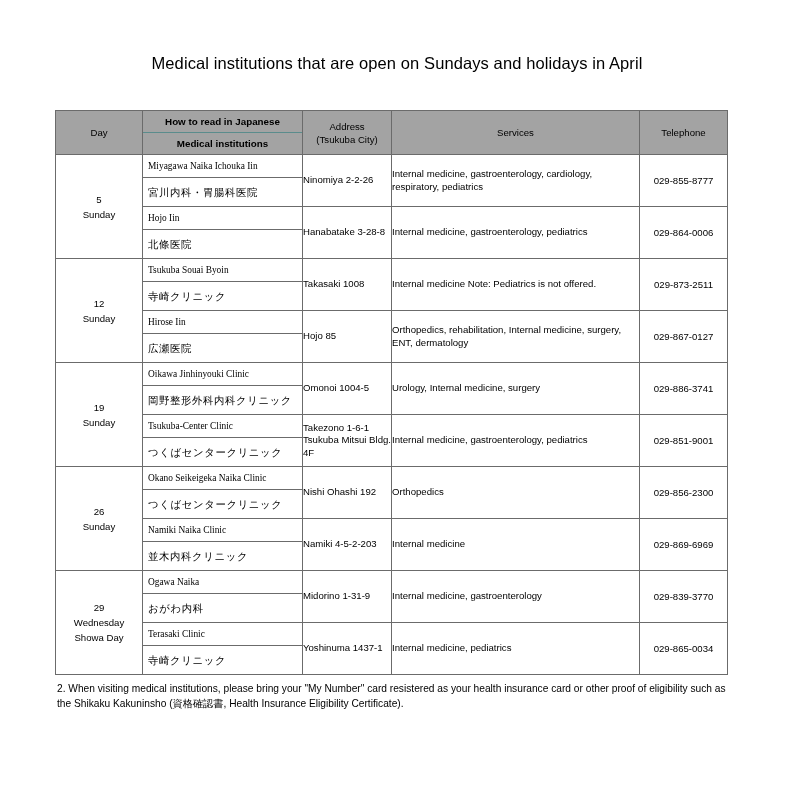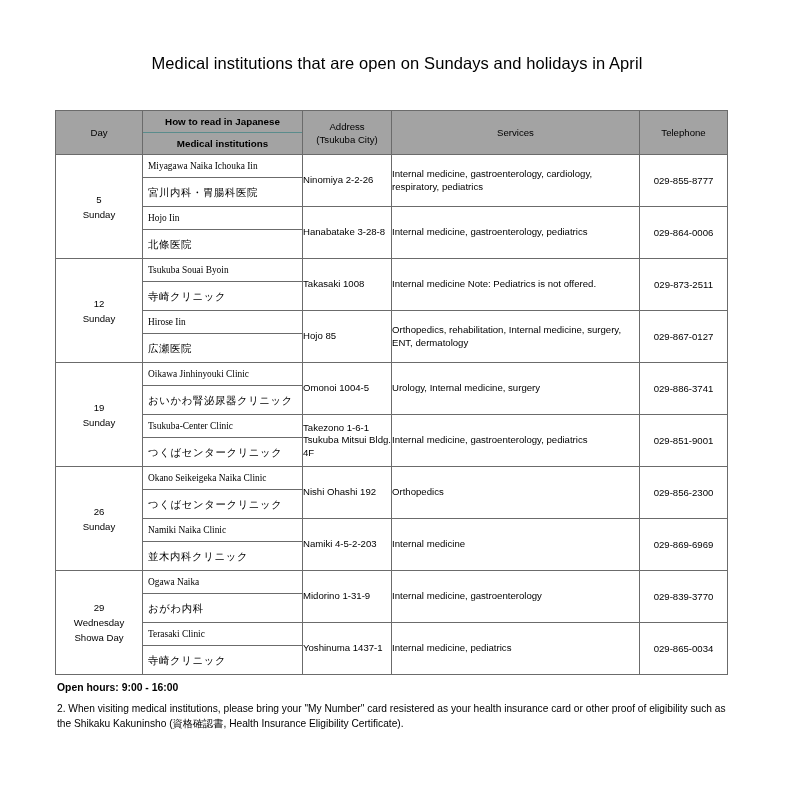--- a/index.html
+++ b/index.html
@@ -233,21 +233,21 @@
             <td class="serv">Orthopedics, rehabilitation, Internal medicine, surgery, ENT, dermatology</td>
             <td class="tel">029-867-0127</td>
           </tr>
           <tr>
             <td class="day" rowspan="2">
               <div>19</div>
               <div>Sunday</div>
             </td>
             <td class="namecell">
               <div class="en">Oikawa Jinhinyouki Clinic</div>
-              <div class="jp">おいかわ腎泌尿器クリニック</div>
+              <div class="jp">岡野整形外科内科クリニック</div>
             </td>
             <td class="addr">Omonoi 1004-5</td>
             <td class="serv">Urology, Internal medicine, surgery</td>
             <td class="tel">029-886-3741</td>
           </tr>
           <tr>
             <td class="namecell">
               <div class="en">Tsukuba-Center Clinic</div>
               <div class="jp">つくばセンタークリニック</div>
             </td>
@@ -298,17 +298,16 @@
             </td>
             <td class="addr">Yoshinuma 1437-1</td>
             <td class="serv">Internal medicine, pediatrics</td>
             <td class="tel">029-865-0034</td>
           </tr>
         </tbody>
     </table>
   </div>
 
   <div class="notes">
-    <div class="hours">Open hours: 9:00 - 16:00</div>
     <div class="note">2. When visiting medical institutions, please bring your "My Number" card resistered as your health  insurance card or other proof of eligibility such as the Shikaku Kakuninsho (資格確認書, Health Insurance Eligibility Certificate).</div>
   </div>
 
 </div>
 
 </body></html>

